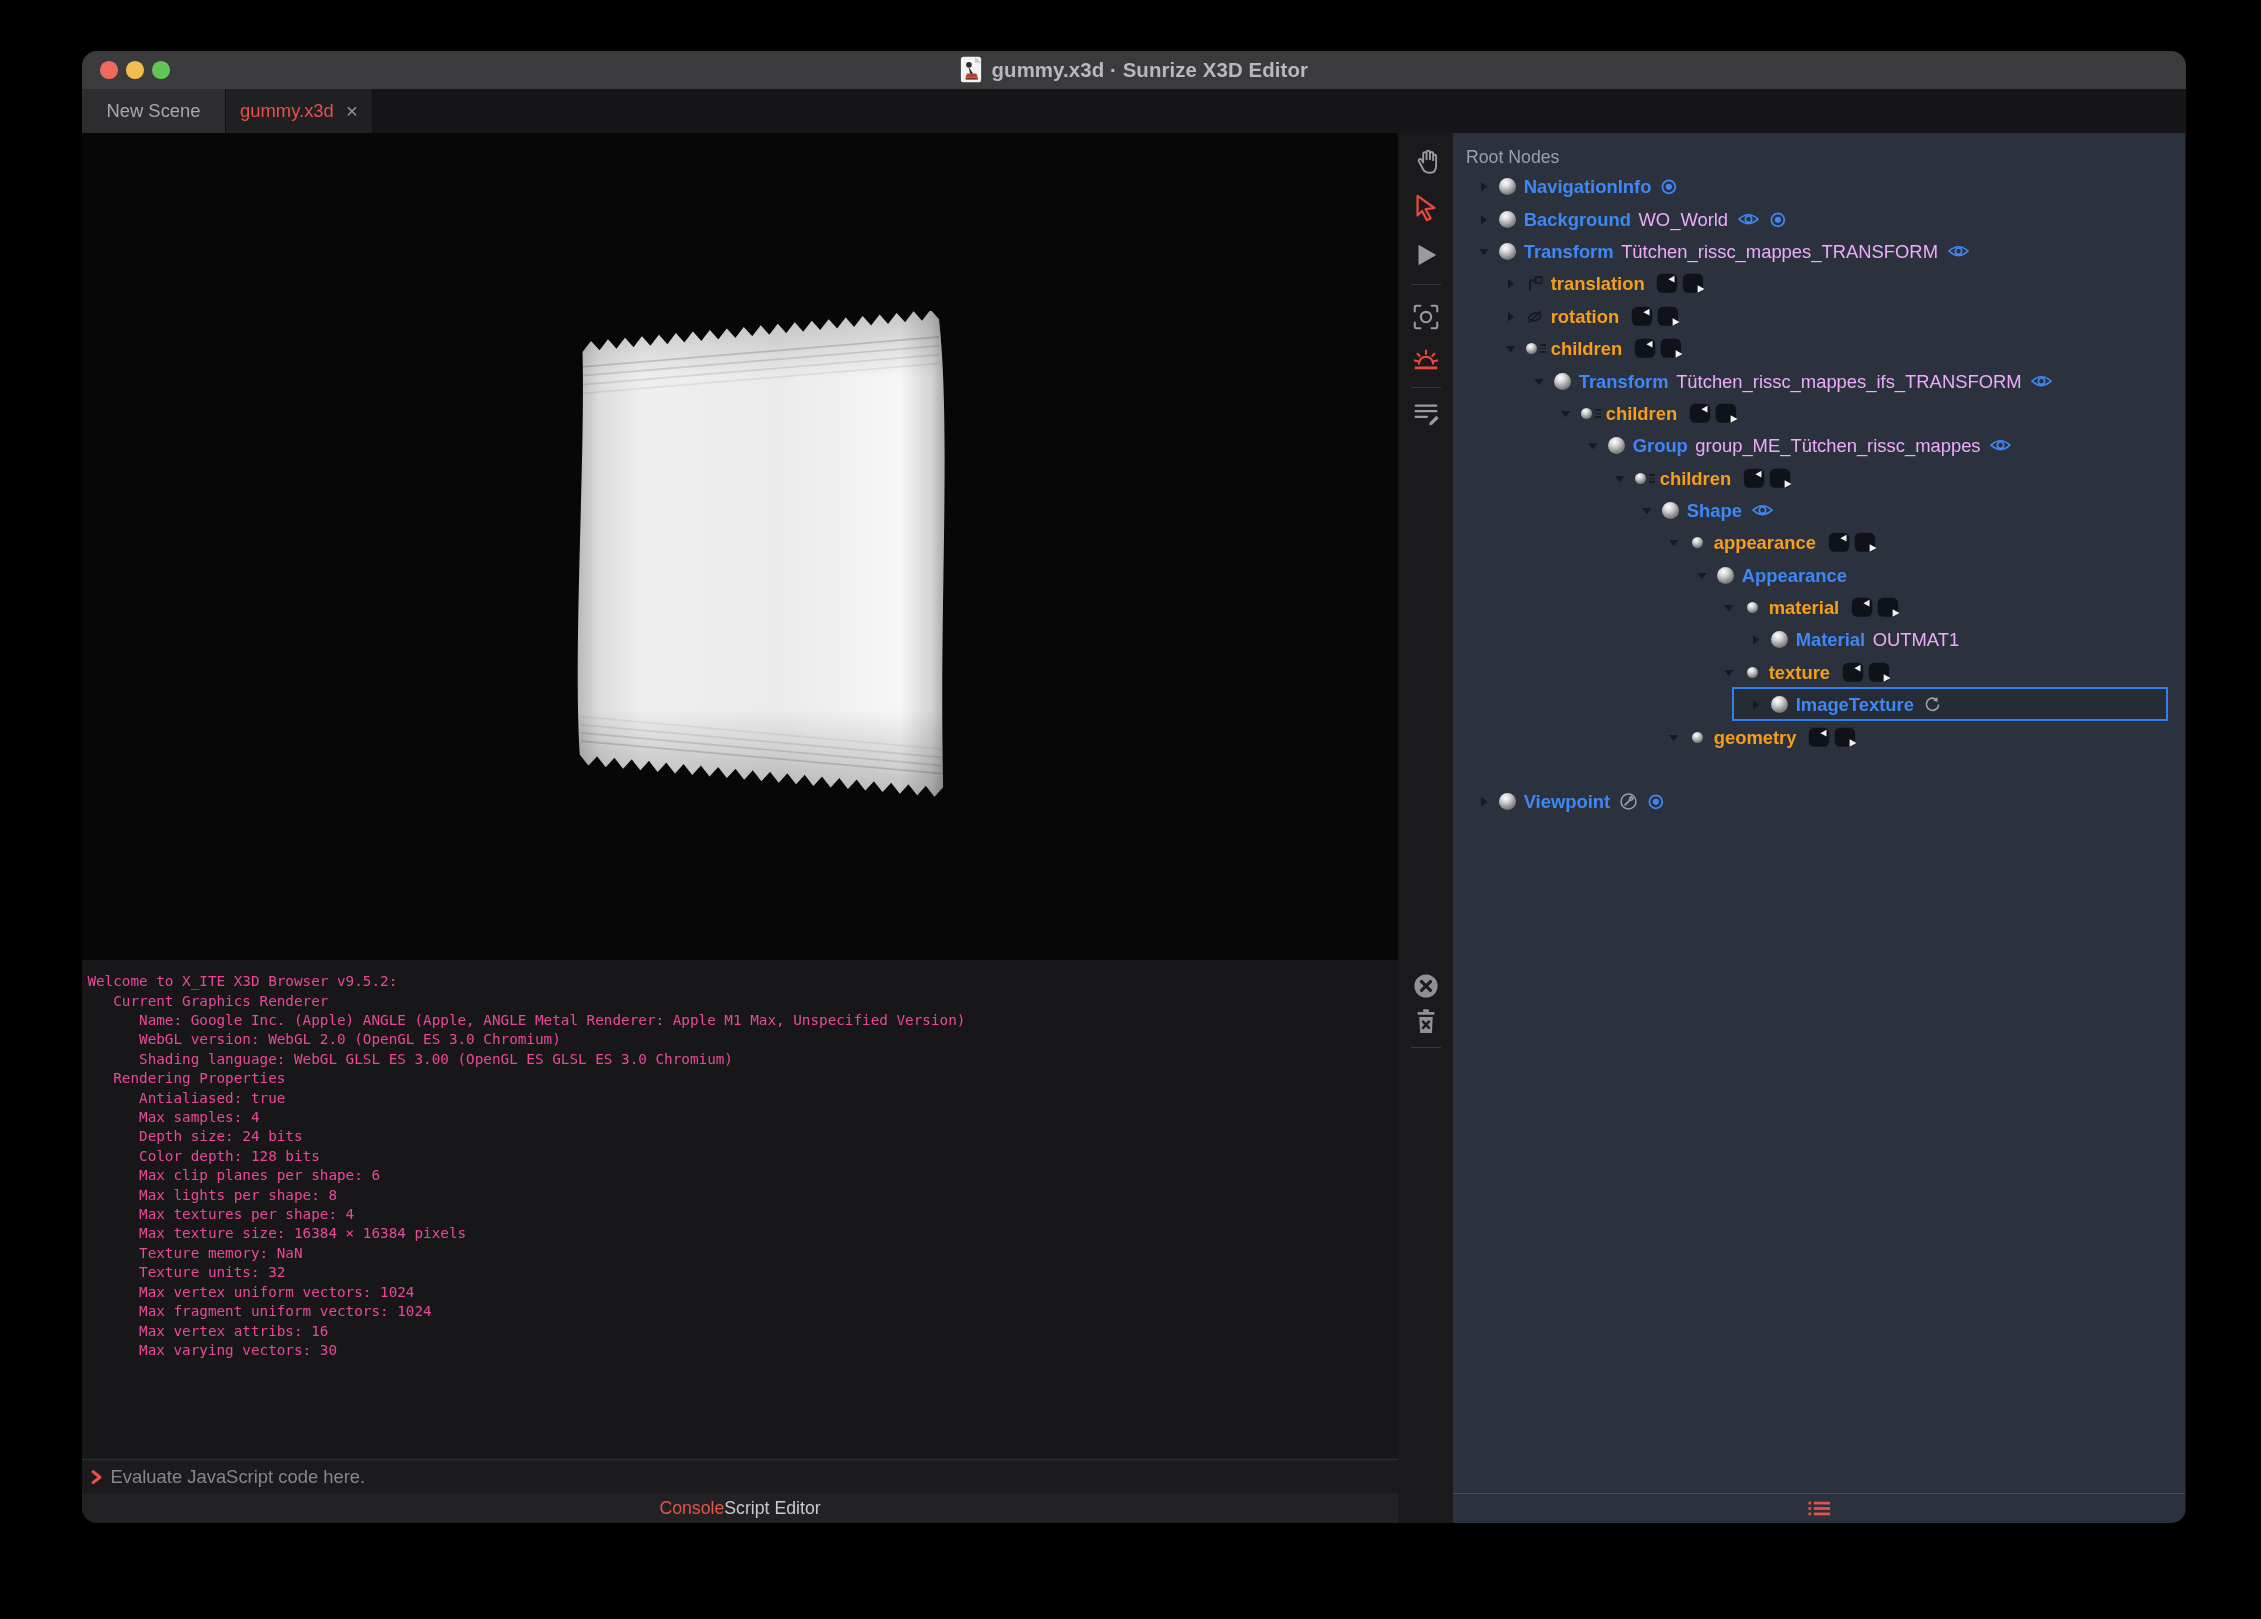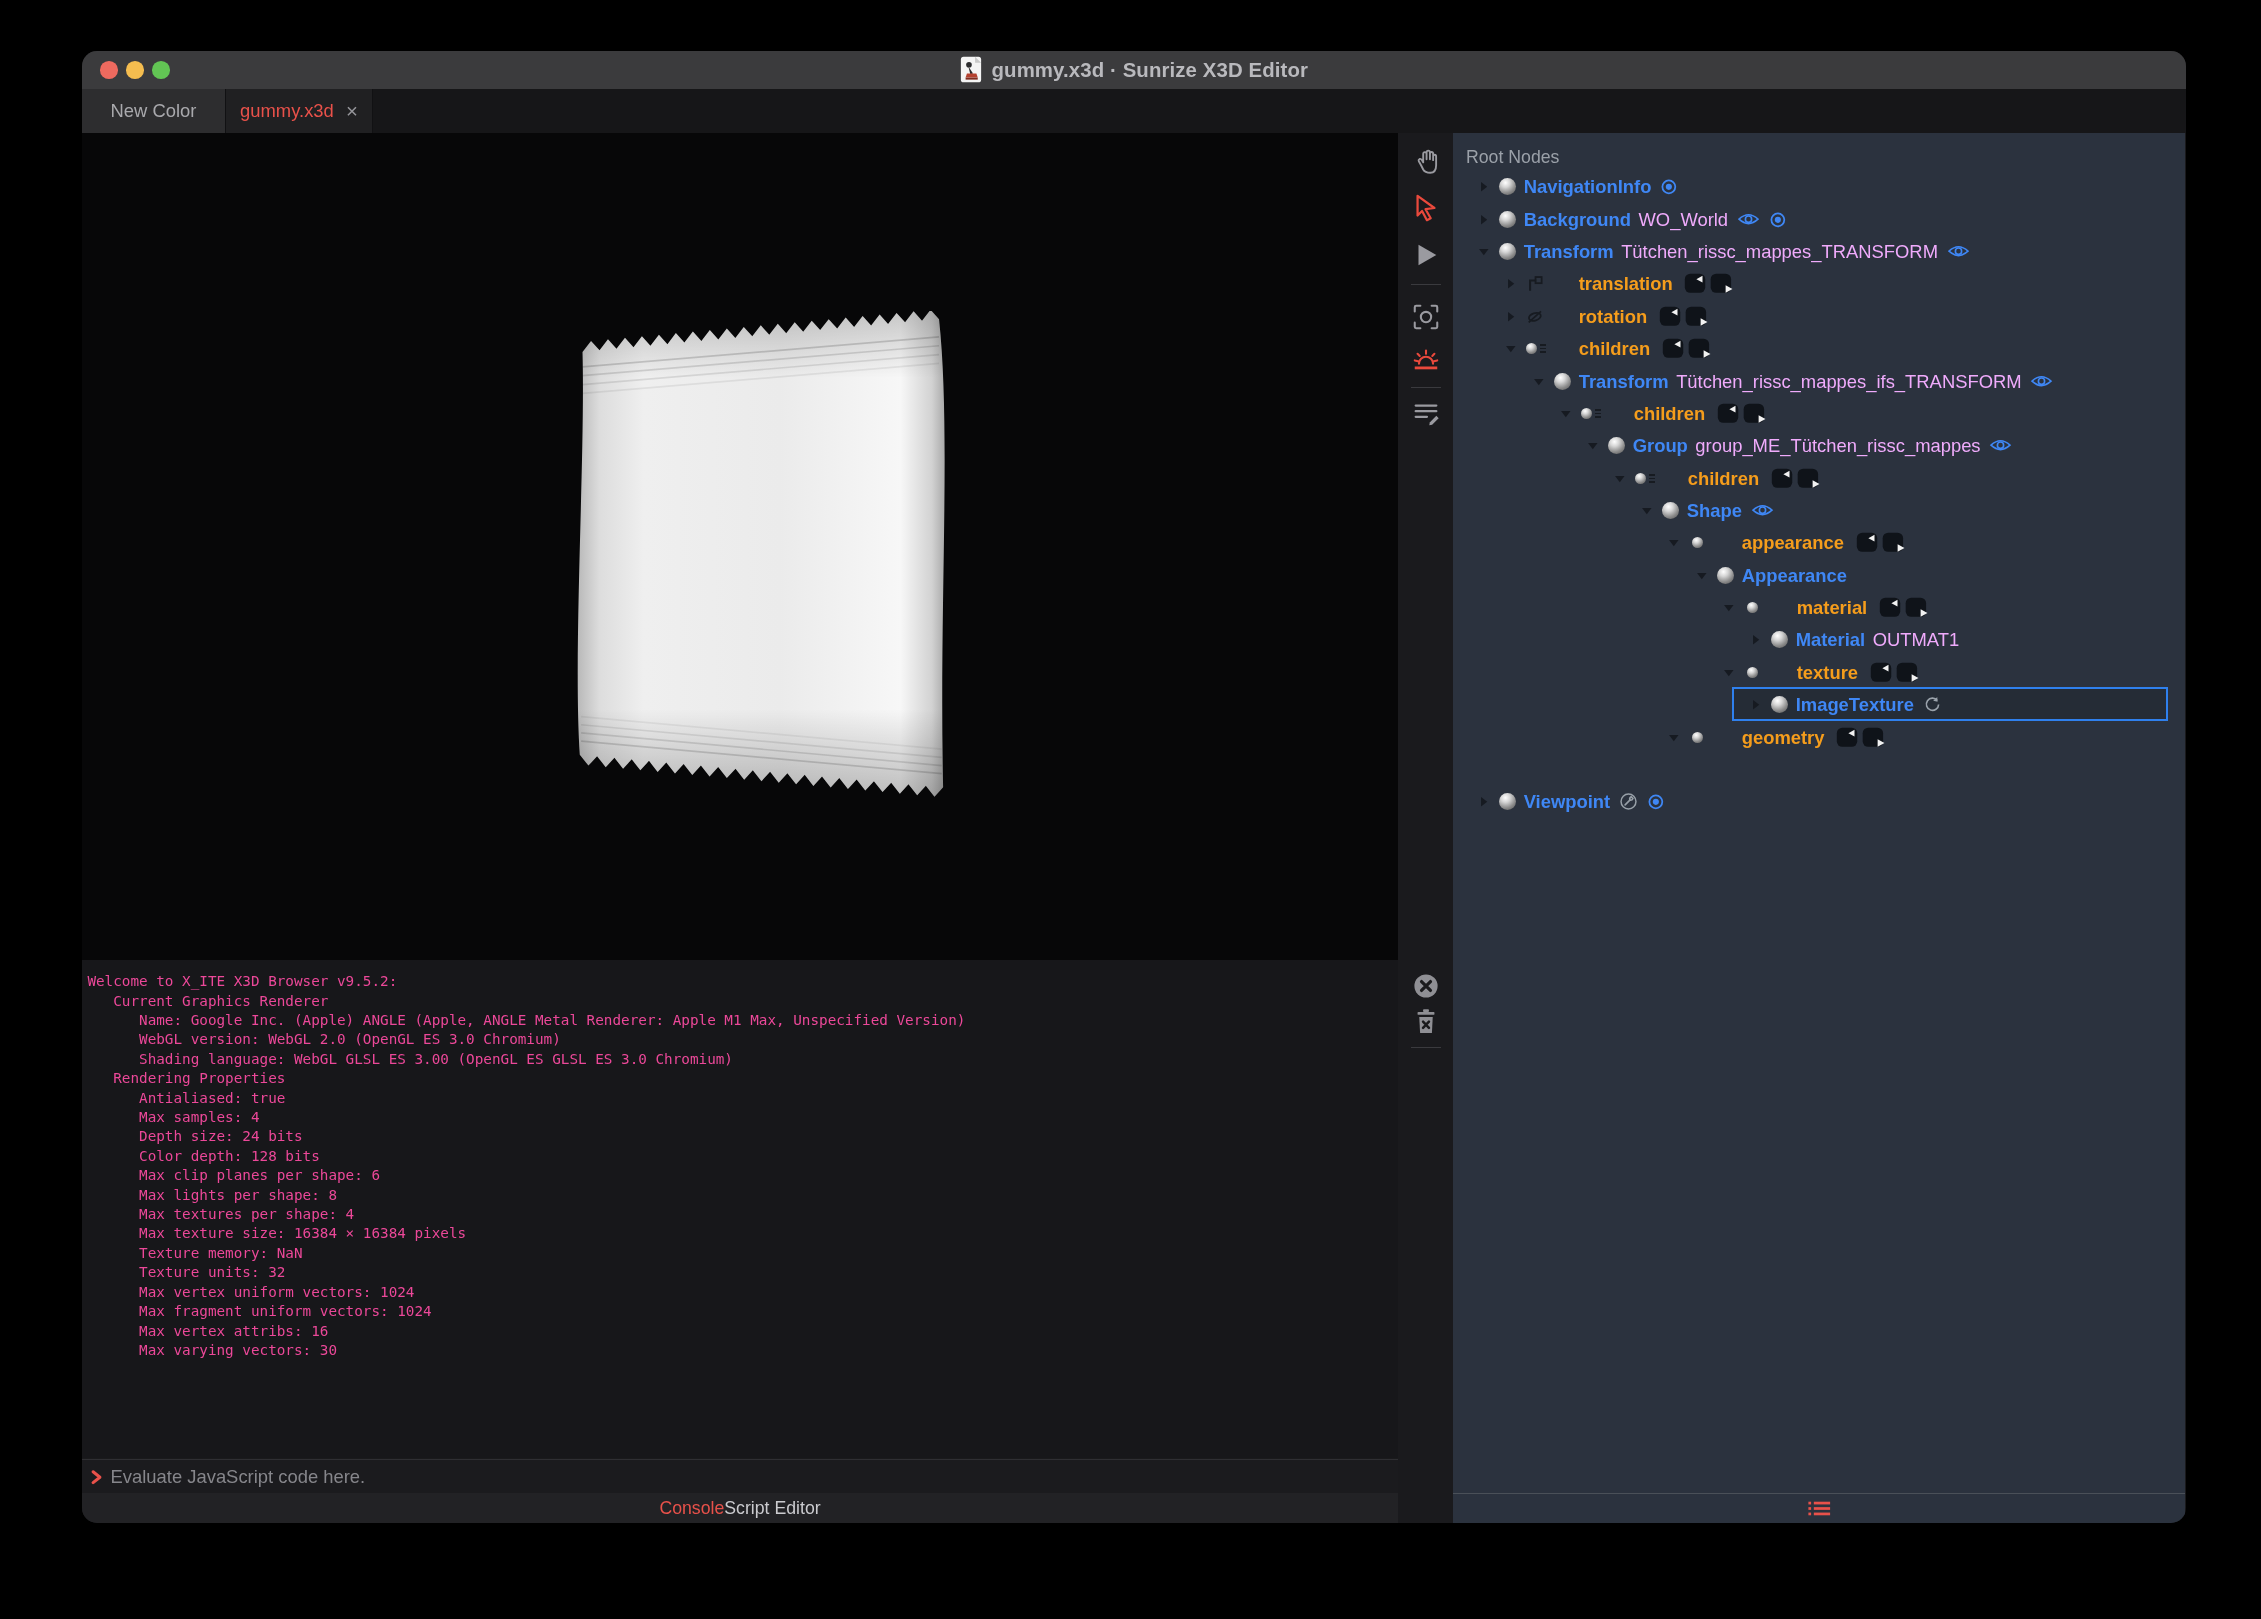--- a/index.html
+++ b/index.html
@@ -46,21 +46,21 @@
             align-items:center;justify-content:center;}
   .strip-div{position:absolute;left:50%;transform:translateX(-50%);width:30px;height:1.4px;background:#3a3a3e;}
   
   #treepanel{position:absolute;left:1371px;top:0;width:732px;height:100%;background:#2b323e;}
   #tree-header{position:absolute;left:13px;top:13.6px;color:#9ba1a9;font-size:17.7px;}
   #tree{position:absolute;left:0;top:0;width:100%;height:1360px;overflow:hidden;}
   .trow{position:absolute;left:0;right:0;height:33px;display:flex;align-items:center;gap:7.5px;
         font-size:18.4px;}
   .ntype{color:#3f87f5;font-weight:700;white-space:nowrap;}
   .nname{color:#f0abfc;font-weight:400;white-space:nowrap;}
-  .fname{color:#f59d1c;font-weight:700;white-space:nowrap;margin-left:28px;}
+  .fname{color:#f59d1c;font-weight:700;white-space:nowrap;}
   .ibox{width:17.7px;height:33px;display:flex;align-items:center;justify-content:center;position:relative;flex:none;}
   .ebox{width:15px;height:33px;display:flex;align-items:center;justify-content:center;flex:none;}
   .sphere{border-radius:50%;background:radial-gradient(circle at 38% 28%,#ffffff 0%,#d6d6d6 28%,#8d8d8d 62%,#4e4e4e 98%);}
   .sph-lg{width:17.7px;height:17.7px;}
   .sph-sm{width:11.6px;height:11.6px;}
   .mbars{position:absolute;left:14.3px;top:12.2px;display:flex;flex-direction:column;gap:1.7px;}
   .mbars i{display:block;width:6.1px;height:1.8px;background:#171b21;}
   .badge{margin-left:1.4px;display:flex;align-items:center;}
   .routes{margin-left:4.1px;display:flex;align-items:center;}
   .sel-rect{position:absolute;left:279px;width:436px;height:34px;border:2px solid #2f80ed;
@@ -88,21 +88,21 @@
             <polygon points="10,26 24,26 26,32 8,32" fill="#b5412f"></polygon>
             <rect x="8" y="32" width="18" height="3" fill="#7e2c20"></rect>
           </svg>
         </span>
         <span id="title-text">gummy.x3d · Sunrize X3D Editor</span>
       </div>
     </div>
 
     <div id="tabbar">
       <div class="tab" id="tab-newscene">
-        <span>New Color</span>
+        <span>New Scene</span>
       </div>
       <div class="tab" id="tab-gummy">
         <span>gummy.x3d</span>
         <span class="closex">×</span>
       </div>
     </div>
 
     <div id="main">
 
       <div id="leftcol">

